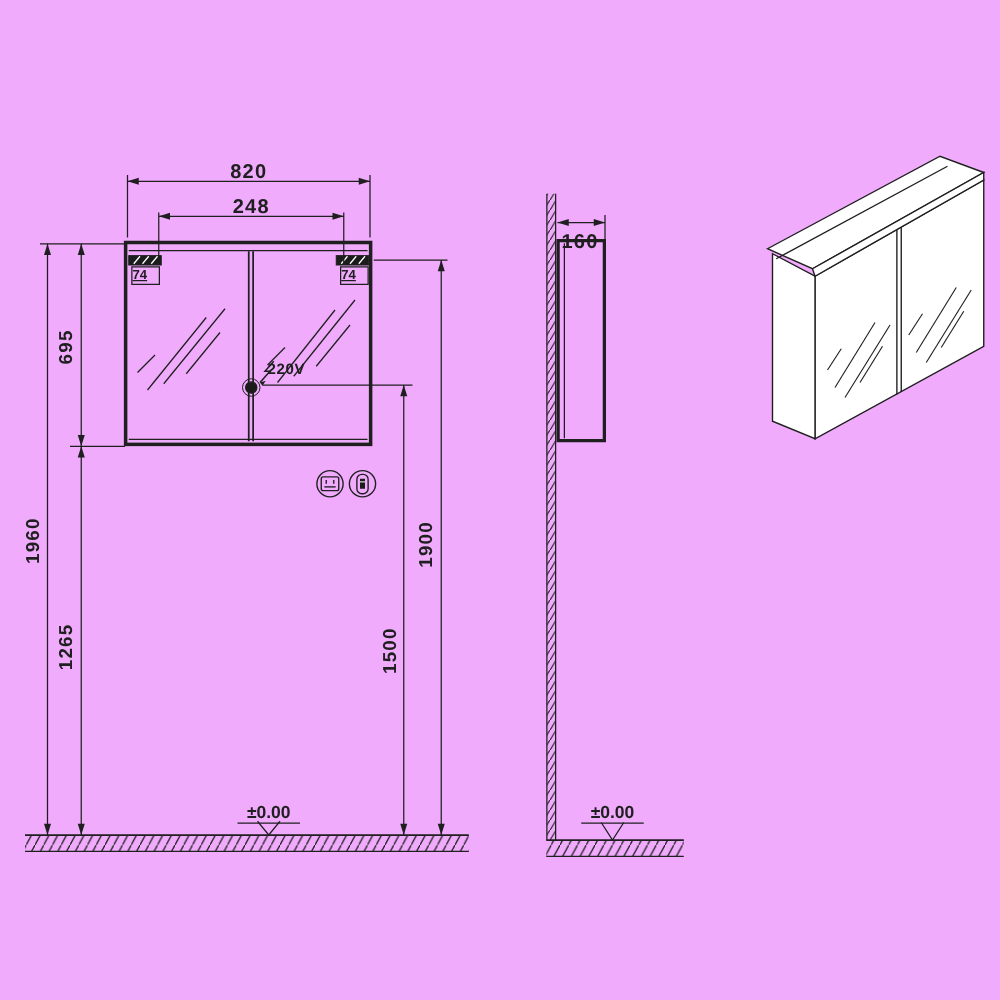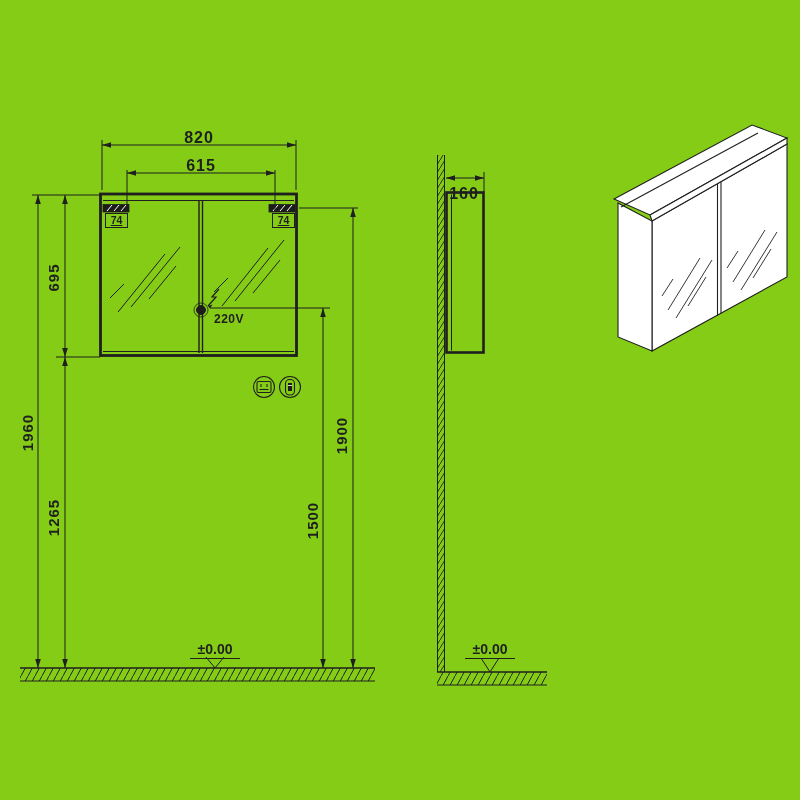--- a/index.html
+++ b/index.html
@@ -1,26 +1,26 @@
 <!DOCTYPE html>
 <html><head>
 <meta charset="utf-8">
 <style>
   html,body{margin:0;padding:0;background:#ffffff;}
   .canvas{
-    position:relative;width:800px;height:800px;background:#84cc16;
+    position:relative;width:800px;height:800px;background:#f0abfc;
     font-family:"Liberation Sans", sans-serif;color:#1f1f1f;overflow:hidden;
   }
   .canvas svg{position:absolute;left:0;top:0;}
   .lbl{position:absolute;color:#1f1f1f;white-space:nowrap;}
   .dimh{width:60px;text-align:center;font-size:16px;font-weight:bold;letter-spacing:1px;}
   .dimv{width:60px;text-align:center;font-size:15px;font-weight:bold;letter-spacing:1px;
         transform:rotate(-90deg);}
   .boxlbl{width:21px;height:13px;border:1px solid #1f1f1f;font-size:10.5px;font-weight:bold;
-          text-align:center;line-height:13px;text-decoration:underline;}
+          line-height:13px;text-decoration:underline;}
   .lvl{width:50px;text-align:center;font-size:14px;font-weight:bold;
        border-bottom:1.3px solid #1f1f1f;padding-bottom:1px;}
   .volt{font-size:12px;font-weight:bold;letter-spacing:0.5px;}
 </style>
 </head>
 <body>
 
 <div class="canvas">
 
 <svg width="800" height="800" viewBox="0 0 800 800">
@@ -176,31 +176,31 @@
       <line x1="662" y1="296" x2="673" y2="279"></line>
       <line x1="733" y1="282" x2="765" y2="230"></line>
       <line x1="741" y1="290" x2="777" y2="232"></line>
       <line x1="753" y1="278" x2="771" y2="249"></line>
       <line x1="727" y1="268" x2="738" y2="251"></line>
     </g>
   </g>
 </svg>
 
   <span class="lbl dimh" style="left:169px;top:129px;">820</span>
-  <span class="lbl dimh" style="left:171px;top:157px;">615</span>
+  <span class="lbl dimh" style="left:171px;top:157px;">248</span>
 
   <span class="lbl boxlbl" style="left:105px;top:213px;">74</span>
   <span class="lbl boxlbl" style="left:272px;top:213px;">74</span>
 
   <span class="lbl dimv" style="left:23px;top:269px;">695</span>
   <span class="lbl dimv" style="left:-3px;top:424px;">1960</span>
   <span class="lbl dimv" style="left:23px;top:509px;">1265</span>
   <span class="lbl dimv" style="left:311px;top:427px;">1900</span>
   <span class="lbl dimv" style="left:282px;top:512px;">1500</span>
 
-  <span class="lbl volt" style="left:214px;top:288px;margin-top:24px;">220V</span>
+  <span class="lbl volt" style="left:214px;top:288px;">220V</span>
 
   <span class="lbl lvl" style="left:190px;top:641px;">±0.00</span>
 
   <span class="lbl dimh" style="left:434px;top:158px;margin-top:27px;">160</span>
   <span class="lbl lvl" style="left:465px;top:641px;">±0.00</span>
 
 </div>
 
 </body></html>

